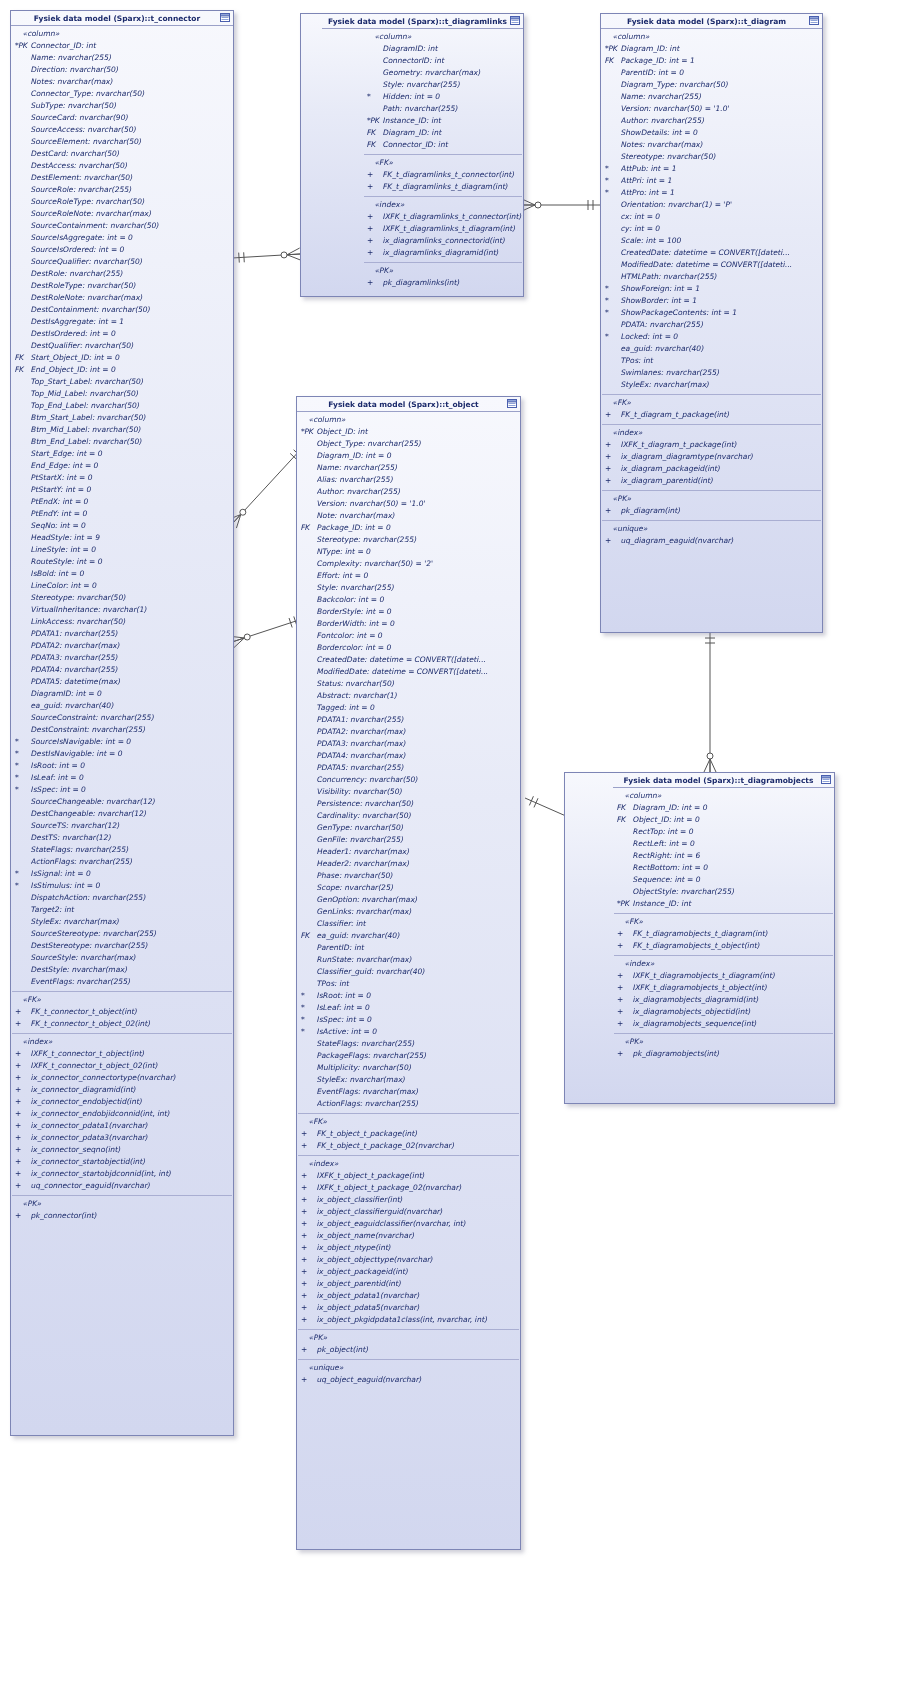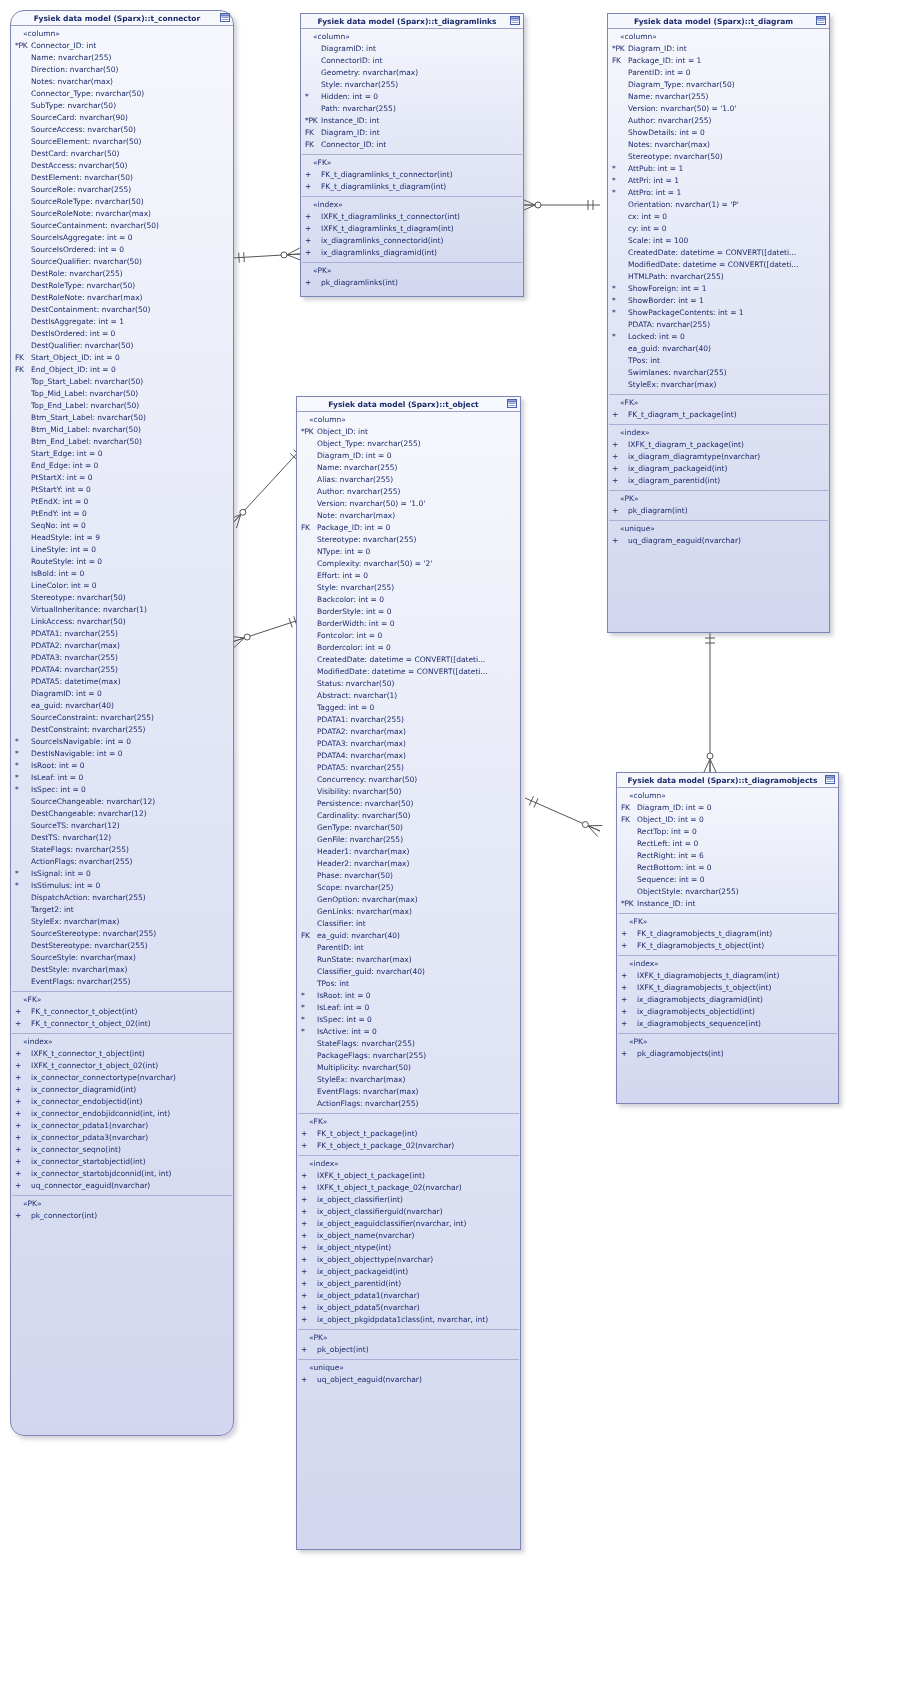--- a/index.html
+++ b/index.html
@@ -5,21 +5,21 @@
   html,body{margin:0;padding:0;}
   body{width:899px;height:1705px;background:#ffffff;font-family:"DejaVu Sans","Liberation Sans",sans-serif;}
   #canvas{position:relative;width:899px;height:1705px;overflow:hidden;background:#ffffff;}
   #connector-layer{position:absolute;left:0;top:0;}
   .entity{position:absolute;display:flex;flex-direction:column;border:1px solid #7d85b5;
           background:linear-gradient(180deg,#f7f8fd 0%,#e7eaf7 35%,#d2d7ef 100%);
           box-shadow:3px 3px 4px rgba(120,120,145,0.35);}
   .ent-header{position:relative;flex:none;padding:3px 16px 2px 6px;text-align:center;
           font-size:7.5px;font-weight:bold;color:#1b2a6b;border-bottom:1px solid #9aa0c8;}
   .ent-icon{position:absolute;top:2px;right:3px;line-height:0;}
-  .ent-body{flex:1;overflow:hidden;padding:2px 1px;}
+  .ent-body{flex:1;overflow:hidden;padding:2px 1px;font-style:italic;}
   .section{padding-bottom:3px;}
   .section + .section{border-top:1px solid #a9aed2;padding-top:2px;}
   .sec-label{font-size:7.5px;line-height:12px;color:#1b2a6b;padding-left:11px;}
   .row{display:flex;font-size:7.5px;line-height:12px;color:#1b2a6b;}
   .pfx{flex:none;width:16px;padding-left:3px;letter-spacing:-0.3px;}
   .txt{flex:1;white-space:nowrap;overflow:hidden;}
 </style>
 </head>
 <body>
 
@@ -97,21 +97,21 @@
           <line x1="705" y1="643" x2="715" y2="643" stroke="#555555" stroke-width="1"></line>
         </g>
         <g>
           <line x1="710" y1="759" x2="716" y2="772" stroke="#555555" stroke-width="1"></line>
           <line x1="710" y1="759" x2="704" y2="772" stroke="#555555" stroke-width="1"></line>
           <line x1="710" y1="759" x2="710" y2="772" stroke="#555555" stroke-width="1"></line>
           <circle cx="710" cy="756" r="3" fill="#ffffff" stroke="#555555" stroke-width="1"></circle>
         </g>
       </g>
     </svg>
-<div class="entity" style="left: 10px; top: 10px; width: 222px; height: 1424px; border-radius: 14px;">
+<div class="entity" style="left: 10px; top: 10px; width: 222px; height: 1424px;">
       <div class="ent-header"><span>Fysiek data model (Sparx)::t_connector</span><span class="ent-icon"><svg width="10" height="9" viewBox="0 0 10 9">
             <rect x="0.5" y="0.5" width="9" height="8" fill="#ffffff" stroke="#4a5fae"></rect>
             <rect x="0.5" y="0.5" width="9" height="2.4" fill="#8fa3d8" stroke="#4a5fae"></rect>
             <line x1="1.5" y1="4.5" x2="8.5" y2="4.5" stroke="#8fa3d8" stroke-width="1"></line>
             <line x1="1.5" y1="6.5" x2="8.5" y2="6.5" stroke="#8fa3d8" stroke-width="1"></line>
           </svg></span></div>
       <div class="ent-body">
         <div class="section">
           <div class="sec-label">«column»</div>
           <div class="row">
@@ -495,21 +495,21 @@
         </div>
         <div class="section">
           <div class="sec-label">«PK»</div>
           <div class="row">
             <span class="pfx">+</span>
             <span class="txt">pk_connector(int)</span>
           </div>
         </div>
       </div>
     </div>
-    <div class="entity" style="left: 300px; top: 13px; width: 222px; height: 282px;">
+    <div class="entity" style="left: 300px; top: 13px; width: 222px; height: 282px; align-items: flex-end;">
       <div class="ent-header"><span>Fysiek data model (Sparx)::t_diagramlinks</span><span class="ent-icon"><svg width="10" height="9" viewBox="0 0 10 9">
             <rect x="0.5" y="0.5" width="9" height="8" fill="#ffffff" stroke="#4a5fae"></rect>
             <rect x="0.5" y="0.5" width="9" height="2.4" fill="#8fa3d8" stroke="#4a5fae"></rect>
             <line x1="1.5" y1="4.5" x2="8.5" y2="4.5" stroke="#8fa3d8" stroke-width="1"></line>
             <line x1="1.5" y1="6.5" x2="8.5" y2="6.5" stroke="#8fa3d8" stroke-width="1"></line>
           </svg></span></div>
       <div class="ent-body">
         <div class="section">
           <div class="sec-label">«column»</div>
           <div class="row">
@@ -581,21 +581,21 @@
         </div>
         <div class="section">
           <div class="sec-label">«PK»</div>
           <div class="row">
             <span class="pfx">+</span>
             <span class="txt">pk_diagramlinks(int)</span>
           </div>
         </div>
       </div>
     </div>
-    <div class="entity" style="left: 600px; top: 13px; width: 221px; height: 618px; margin-left: 7px;">
+    <div class="entity" style="left: 600px; top: 13px; width: 221px; height: 618px;">
       <div class="ent-header"><span>Fysiek data model (Sparx)::t_diagram</span><span class="ent-icon"><svg width="10" height="9" viewBox="0 0 10 9">
             <rect x="0.5" y="0.5" width="9" height="8" fill="#ffffff" stroke="#4a5fae"></rect>
             <rect x="0.5" y="0.5" width="9" height="2.4" fill="#8fa3d8" stroke="#4a5fae"></rect>
             <line x1="1.5" y1="4.5" x2="8.5" y2="4.5" stroke="#8fa3d8" stroke-width="1"></line>
             <line x1="1.5" y1="6.5" x2="8.5" y2="6.5" stroke="#8fa3d8" stroke-width="1"></line>
           </svg></span></div>
       <div class="ent-body">
         <div class="section">
           <div class="sec-label">«column»</div>
           <div class="row">
@@ -1071,21 +1071,21 @@
         </div>
         <div class="section">
           <div class="sec-label">«unique»</div>
           <div class="row">
             <span class="pfx">+</span>
             <span class="txt">uq_object_eaguid(nvarchar)</span>
           </div>
         </div>
       </div>
     </div>
-    <div class="entity" style="left: 616px; top: 772px; width: 221px; height: 330px;">
+    <div class="entity" style="left: 564px; top: 772px; width: 221px; height: 330px; padding-left: 48px;">
       <div class="ent-header"><span>Fysiek data model (Sparx)::t_diagramobjects</span><span class="ent-icon"><svg width="10" height="9" viewBox="0 0 10 9">
             <rect x="0.5" y="0.5" width="9" height="8" fill="#ffffff" stroke="#4a5fae"></rect>
             <rect x="0.5" y="0.5" width="9" height="2.4" fill="#8fa3d8" stroke="#4a5fae"></rect>
             <line x1="1.5" y1="4.5" x2="8.5" y2="4.5" stroke="#8fa3d8" stroke-width="1"></line>
             <line x1="1.5" y1="6.5" x2="8.5" y2="6.5" stroke="#8fa3d8" stroke-width="1"></line>
           </svg></span></div>
       <div class="ent-body">
         <div class="section">
           <div class="sec-label">«column»</div>
           <div class="row">

